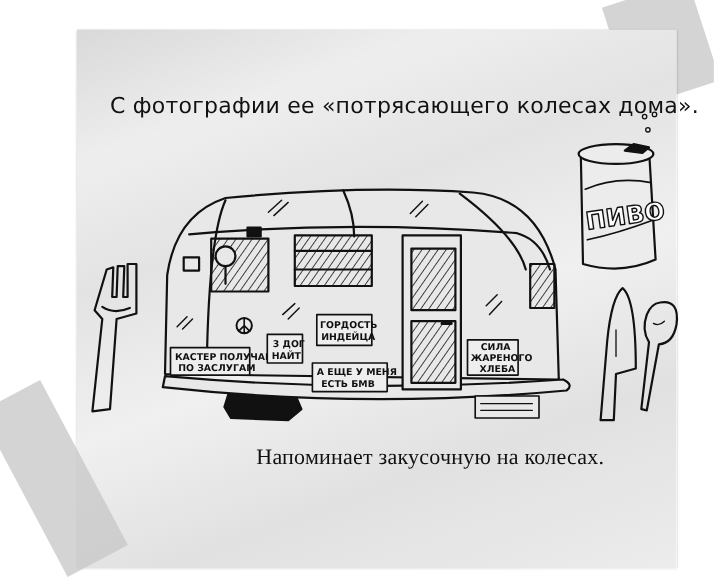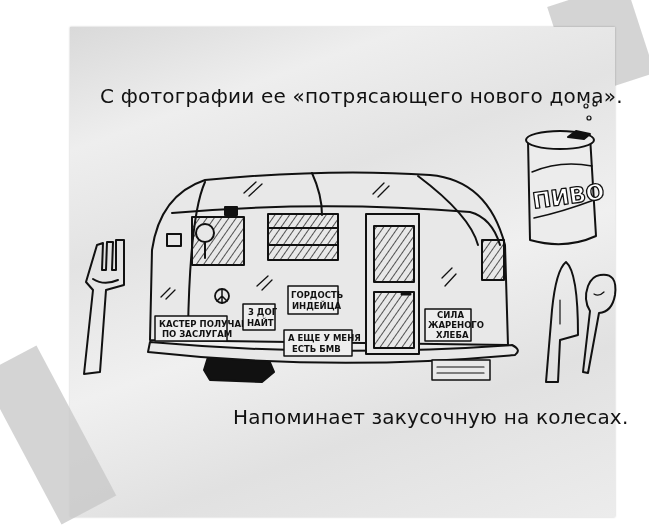--- a/index.html
+++ b/index.html
@@ -6,33 +6,33 @@
     body { width:649px; height:526px; background:#ffffff; position:relative; overflow:hidden;
            font-family:"DejaVu Sans", sans-serif; }
     .paper { position:absolute; left:70px; top:27px; width:545px; height:490px;
              background: linear-gradient(160deg,#d9d9d9 0%,#eeeeee 18%,#e3e3e3 35%,#f0f0f0 55%,#e1e1e1 75%,#ececec 100%);
              box-shadow: 0 0 2px rgba(0,0,0,0.25); }
     .tape { position:absolute; background:rgba(200,200,200,0.78); }
     .tape.tr { left:560px; top:-8px; width:82px; height:96px; transform:rotate(-18deg); }
     .tape.bl { left:18px; top:350px; width:62px; height:170px; transform:rotate(-28deg); }
     .caption { position:absolute; font-family:"DejaVu Sans", sans-serif; color:#111; letter-spacing:0.2px; }
     .caption.top { left:100px; top:84px; font-size:20px; }
-    .caption.bottom { left:233px; top:405px; font-size:20px; }
+    .caption.bottom { left:233px; top:405px; font-size:20px;font-family:Liberation Serif, serif; }
     svg.drawing { position:absolute; left:0; top:0; }
     .sticker-text { font-family:"DejaVu Sans", sans-serif; font-size:8.5px; fill:#111; font-weight:bold; }
     .beer-text { font-family:"DejaVu Sans", sans-serif; font-size:22px; font-weight:bold; fill:#fff; stroke:#111; stroke-width:1.3; }
   </style>
 </head>
 <body>
 
 <div class="tape tr"></div>
 <div class="paper"></div>
 <div class="tape bl"></div>
 
-<div class="caption top">С фотографии ее «потрясающего нового дома».</div>
+<div class="caption top">С фотографии ее «потрясающего колесах дома».</div>
 <div class="caption bottom">Напоминает закусочную на колесах.</div>
 
 <svg class="drawing" width="649" height="526" viewBox="0 0 649 526" fill="none" stroke="#111" stroke-width="2" stroke-linecap="round" stroke-linejoin="round">
   <defs>
     <pattern id="hatch" width="6" height="6" patternUnits="userSpaceOnUse" patternTransform="rotate(35)">
       <line x1="0" y1="0" x2="0" y2="6" stroke="#111" stroke-width="1.4"></line>
     </pattern>
   </defs>
 
   <g>

